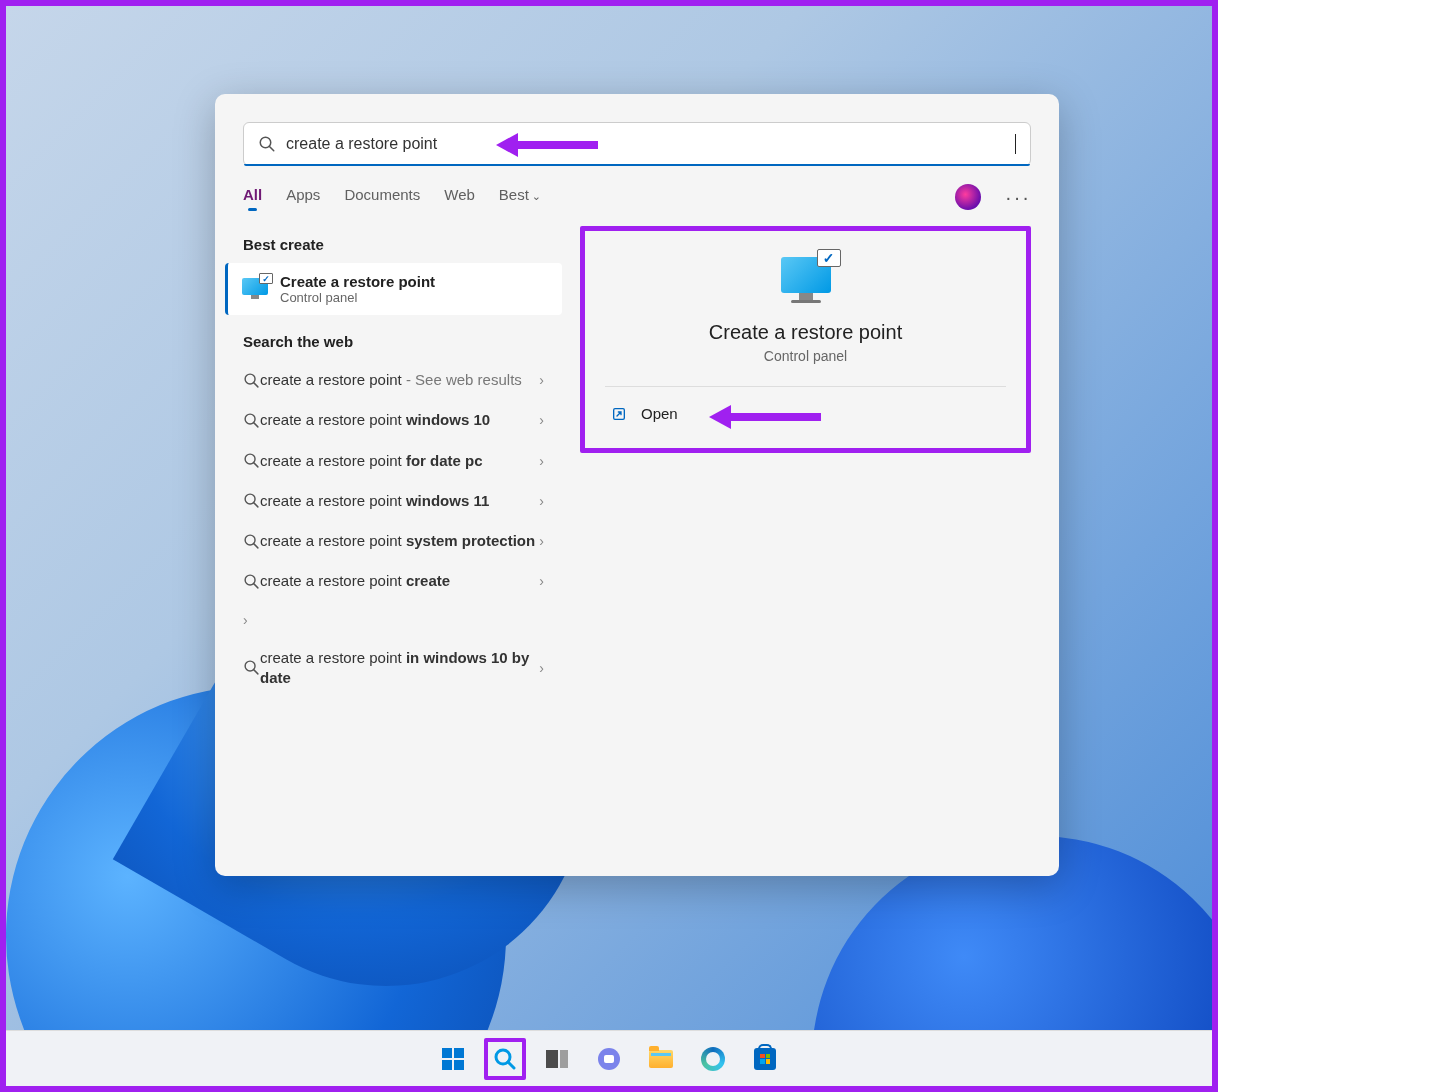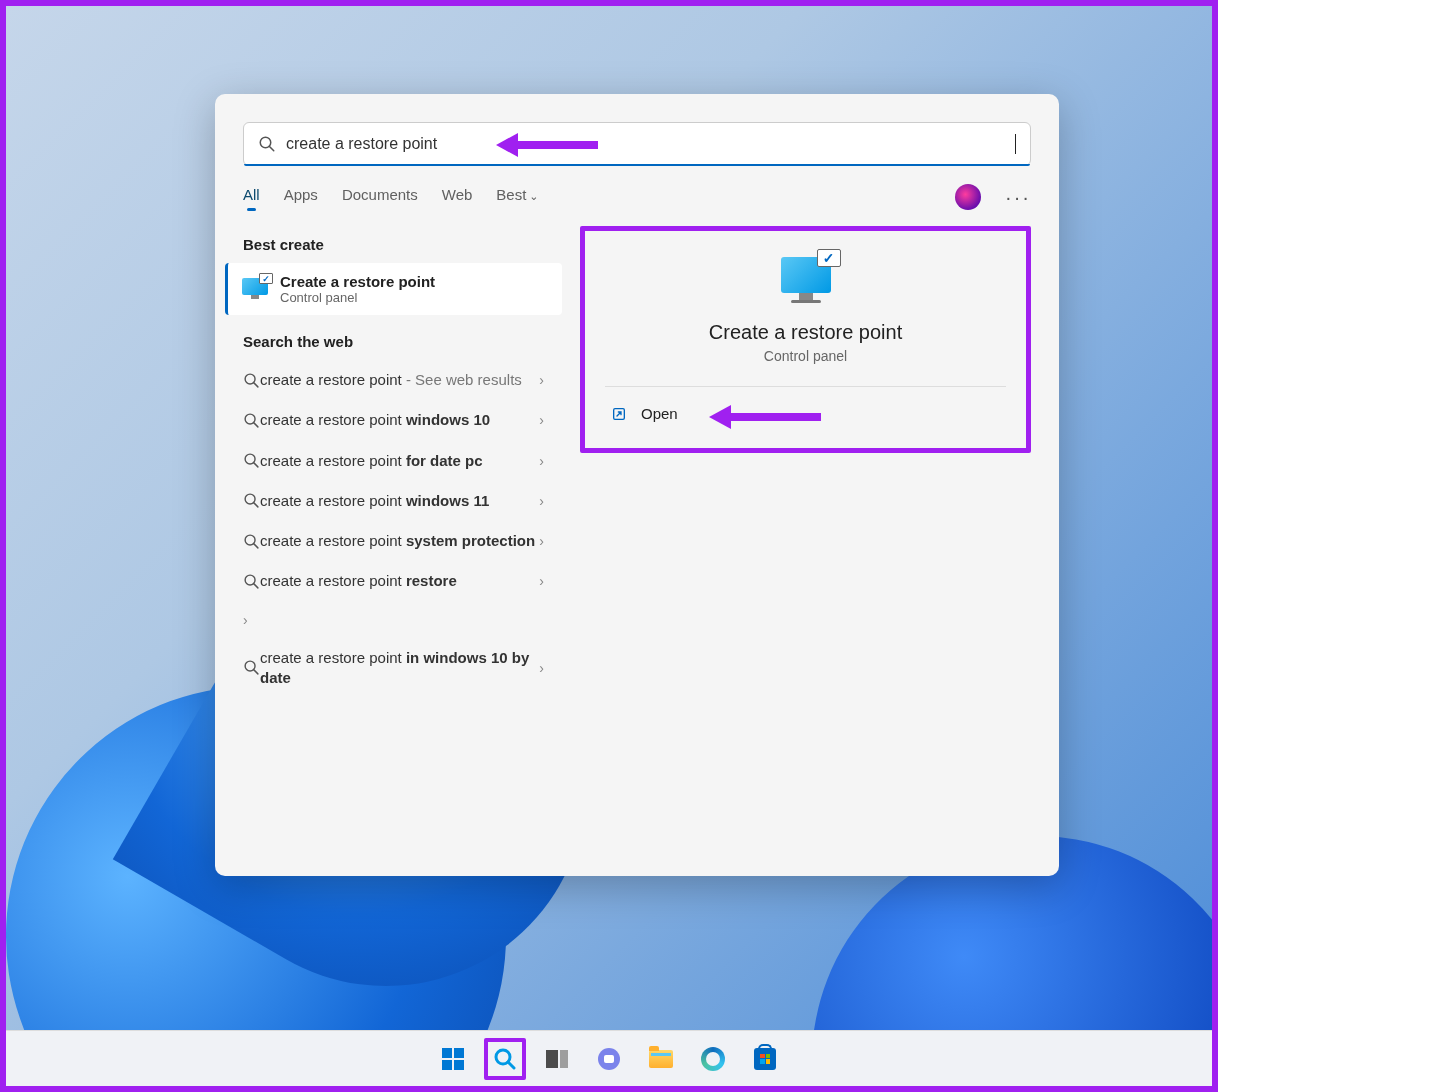--- a/index.html
+++ b/index.html
@@ -15,21 +15,21 @@
 .bloom2 .p1 { width: 450px; height: 450px; top: 100px; left: 50px; transform: rotate(10deg); }
 .search-panel { position: absolute; top: 88px; left: 209px; width: 844px; height: 782px; background: #f5f5f5; border-radius: 10px; box-shadow: 0 10px 40px rgba(0,0,0,0.25); display: flex; flex-direction: column; }
 .search-box-wrap { padding: 28px 28px 0 28px; }
 .search-box { background: #fff; border: 1px solid #ccc; border-radius: 6px; height: 44px; display: flex; align-items: center; padding: 0 14px; position: relative; }
 .search-box-underline { position: absolute; left: 0; right: 0; bottom: -1px; height: 2px; background: #0067c0; border-radius: 0 0 6px 6px; }
 .search-box .glass { width: 18px; height: 18px; margin-right: 10px; }
 .search-box input { border: none; outline: none; flex: 1; font-size: 16px; color: #333; background: transparent; }
 .search-cursor { width: 1px; height: 20px; background: #222; display: inline-block; }
 .tabs-row { display: flex; align-items: center; padding: 18px 28px 16px 28px; gap: 24px; }
 .tab { font-size: 15px; color: #606060; cursor: pointer; padding-bottom: 6px; position: relative; }
-.tab.active { color: #0c4a6e; font-weight: 400; }
+.tab.active { color: #701a75; font-weight: 700; }
 .tab.active::after { content: ""; position: absolute; left: 25%; right: 25%; bottom: -2px; height: 3px; background: #0067c0; border-radius: 2px; }
 .tab .caret { font-size: 11px; margin-left: 3px; }
 .tabs-spacer { flex: 1; }
 .avatar { width: 26px; height: 26px; border-radius: 50%; background: radial-gradient(circle at 40% 40%, #ff3c9e 0%, #6a0dad 70%); }
 .more-dots { font-size: 20px; color: #555; letter-spacing: 2px; cursor: pointer; }
 .content-row { display: flex; flex: 1; overflow: hidden; }
 .left-col { width: 355px; padding: 0 0 20px 10px; overflow-y: auto; }
 .section-title { font-size: 15px; font-weight: 600; color: #222; padding: 10px 18px 10px 18px; }
 .best-match-item { background: #fff; border-left: 3px solid #0067c0; border-radius: 4px; margin: 0 8px 8px 0; padding: 10px 14px; display: flex; align-items: center; gap: 12px; cursor: pointer; }
 .bm-icon { width: 26px; height: 22px; position: relative; }
@@ -193,21 +193,21 @@
       <div class="web-text"><span>create a restore point </span><span class="bold">system protection</span><span class="suffix"></span></div>
     </div>
     <div class="web-chevron">›</div>
             </div>
             <div class="web-item">
     <div class="web-item-left">
       <svg class="glass" viewBox="0 0 24 24">
                   <circle cx="10" cy="10" r="7"></circle>
                   <line x1="15" y1="15" x2="21" y2="21"></line>
                 </svg>
-      <div class="web-text"><span>create a restore point </span><span class="bold">restore</span><span class="suffix"></span></div>
+      <div class="web-text"><span>create a restore point </span><span class="bold">create</span><span class="suffix"></span></div>
     </div>
     <div class="web-chevron">›</div>
             </div>
             <div class="web-item">
     <div class="web-chevron">›</div>
             </div>
             <div class="web-item">
     <div class="web-item-left">
       <svg class="glass" viewBox="0 0 24 24">
                   <circle cx="10" cy="10" r="7"></circle>

